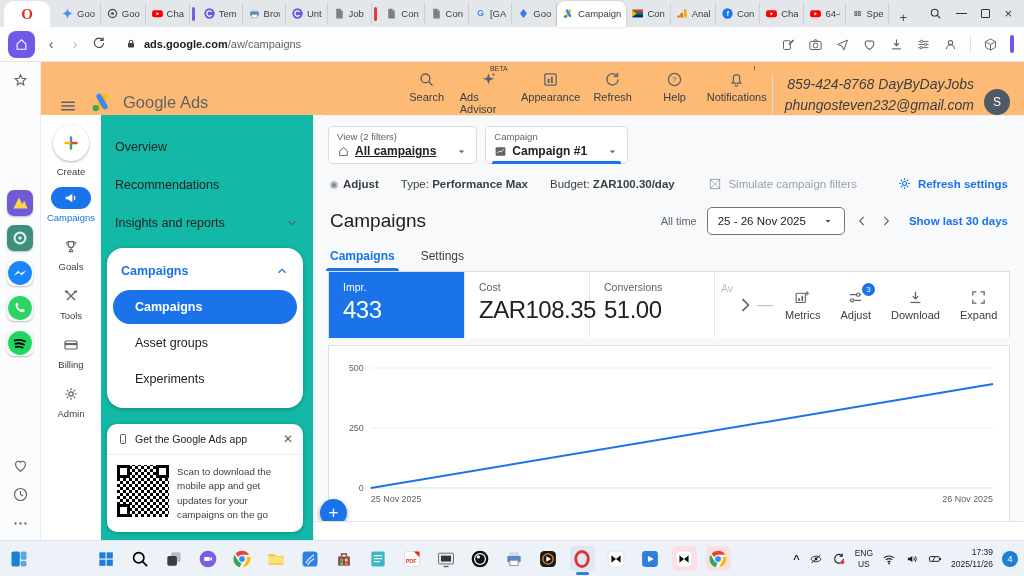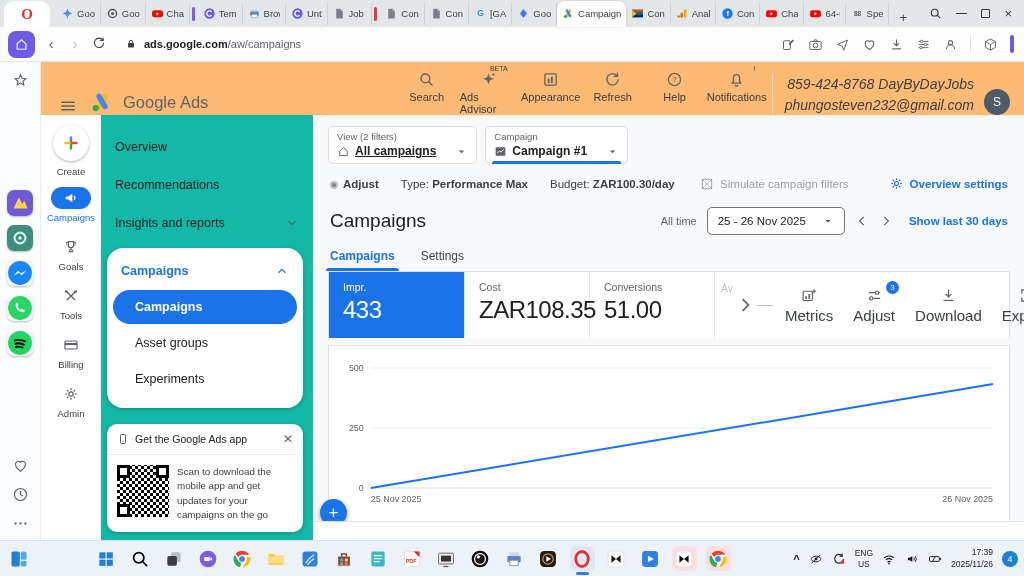--- a/index.html
+++ b/index.html
@@ -139,21 +139,21 @@
   .sc .sclabel{font-size:10.5px;color:#5f6368;margin-bottom:3px;}
   .sc .scval{font-size:24px;color:#202124;letter-spacing:-.5px;}
   .sc.selected{background:#1a73e8;min-width:136px;}
   .sc.selected .sclabel,.sc.selected .scval{color:#fff;}
   .sc-more{display:flex;align-items:center;gap:2px;padding:0 6px;color:#bdc1c6;min-width:70px;}
   .sc-more .fade{font-size:10.5px;align-self:flex-start;margin-top:10px;}
   .sc-more .ic{width:20px;height:20px;color:#5f6368;}
   .chart-tools{margin-left:auto;display:flex;align-items:center;gap:20px;padding-right:14px;}
   .ctool{display:flex;flex-direction:column;align-items:center;gap:3px;position:relative;color:#3c4043;}
   .ctool .ic{width:17px;height:17px;color:#5f6368;}
-  .ctool .clabel{font-size:15px;text-align:right;}
+  .ctool .clabel{font-size:11px;text-align:right;}
   .cbadge{position:absolute;top:-6px;right:-4px;background:#1a73e8;color:#fff;font-size:8px;width:13px;height:13px;border-radius:50%;display:flex;align-items:center;justify-content:center;}
   .chartcard{background:#fff;border:1px solid #e0e0e0;margin-top:7px;flex:1;padding:10px 6px 0;}
   .chartcard svg{width:100%;height:150px;display:block;}
   .fab{position:absolute;left:6px;bottom:14px;width:27px;height:27px;border-radius:50%;background:#1a73e8;color:#fff;display:flex;align-items:center;justify-content:center;font-size:17px;box-shadow:0 2px 5px rgba(0,0,0,.35);}
   .bottombar{position:absolute;left:0;right:0;bottom:0;height:19px;background:#fff;border-top:1px solid #e4e4e4;display:flex;justify-content:center;gap:38px;padding-top:5px;}
   .bottombar .ic{width:13px;height:13px;color:#5f6368;}
 
   
   .taskbar{height:36px;flex:0 0 36px;background:#edf2f9;display:flex;align-items:center;padding:0 6px;border-top:1px solid #dde3ec;}
   .tb-chip{width:25px;height:25px;border-radius:5px;display:flex;align-items:center;justify-content:center;position:relative;}
@@ -760,21 +760,21 @@
                 </span>
               <span>Simulate campaign filters</span>
             </span>
             <span class="srv2">
               <span class="ic">
                   <svg viewBox="0 0 24 24">
                     <circle cx="12" cy="12" r="3.2" stroke="currentColor" fill="none" stroke-width="1.8"></circle>
                     <path d="M12 3.5v3M12 17.5v3M3.5 12h3M17.5 12h3M6 6l2.1 2.1M15.9 15.9L18 18M18 6l-2.1 2.1M8.1 15.9L6 18" stroke="currentColor" fill="none" stroke-width="1.8"></path>
                   </svg>
                 </span>
-              <span>Overview settings</span>
+              <span>Refresh settings</span>
             </span>
           </div>
 
           <div class="titlerow">
             <h1 class="page-title">Campaigns</h1>
             <div class="tr-right">
               <span class="alltime">All time</span>
               <div class="datebox">
                 <span>25 - 26 Nov 2025</span>
                 <span class="ic">

